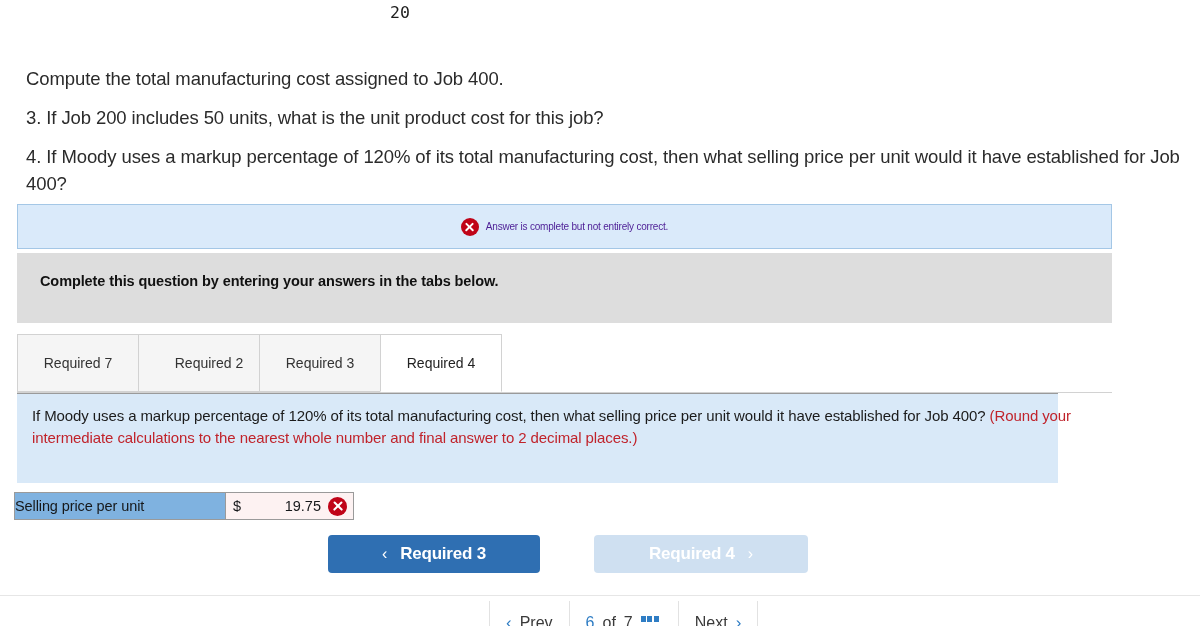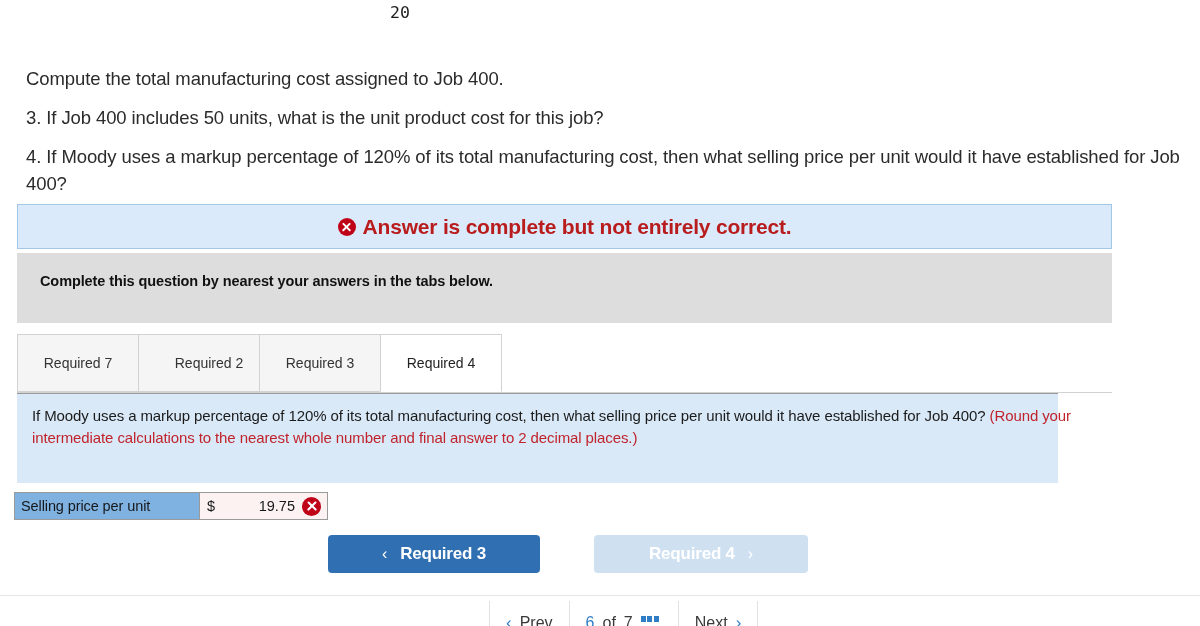--- a/index.html
+++ b/index.html
@@ -63,23 +63,23 @@
     top: 204px;
     width: 1095px;
     height: 45px;
     background: #daeafa;
     border: 1px solid #a4c7e6;
     display: flex;
     align-items: center;
     justify-content: center;
   }
   .alert-text {
-    font-size: 21px;
-    font-weight: bold;
-    color: #b91c1c;
+    font-size: 10px;
+    font-weight: normal;
+    color: #4c1d95;
     letter-spacing: -0.2px;
   }
   .x-badge {
     display: inline-block;
     width: 18px;
     height: 18px;
     border-radius: 50%;
     background: #c00418;
     position: relative;
     vertical-align: -3px;
@@ -172,26 +172,25 @@
   
   .answer-row {
     position: absolute;
     left: 14px;
     top: 492px;
     height: 28px;
     display: flex;
     align-items: stretch;
   }
   .ans-label {
-    width: 186px;
+    width: 212px;
     background: #7fb2e0;
     border: 1px solid #9a9a9a;
     display: flex;
     align-items: center;
-    padding-left: 6px;
     font-size: 14.5px;
     color: #16181a;
     letter-spacing: -0.1px;
   }
   .ans-value {
     width: 128px;
     background: #fdf2f2;
     border: 1px solid #9a9a9a;
     border-left: none;
     display: flex;
@@ -321,31 +320,31 @@
 <body>
 
 <div id="page">
 
   <div class="data-row">
     <span class="dr-value">20</span>
   </div>
 
   <div class="prompt">
     <p>Compute the total manufacturing cost assigned to Job 400.</p>
-    <p>3. If Job 400 includes 50 units, what is the unit product cost for this job?</p>
+    <p>3. If Job 200 includes 50 units, what is the unit product cost for this job?</p>
     <p>4. If Moody uses a markup percentage of 120% of its total manufacturing cost, then what selling price per unit would it have established for Job 400?</p>
   </div>
 
   <div class="alert">
     <span class="x-badge"></span>
     <span class="alert-text">Answer is complete but not entirely correct.</span>
   </div>
 
   <div class="grey-band">
-    <div class="grey-band-text">Complete this question by nearest your answers in the tabs below.</div>
+    <div class="grey-band-text">Complete this question by entering your answers in the tabs below.</div>
   </div>
 
   <div class="tabs">
     <div class="tab" style="left:0px;width:122px;">
       <span>Required 7</span>
     </div>
     <div class="tab" style="left:121px;width:142px;">
       <span>Required 2</span>
     </div>
     <div class="tab" style="left:242px;width:122px;">

